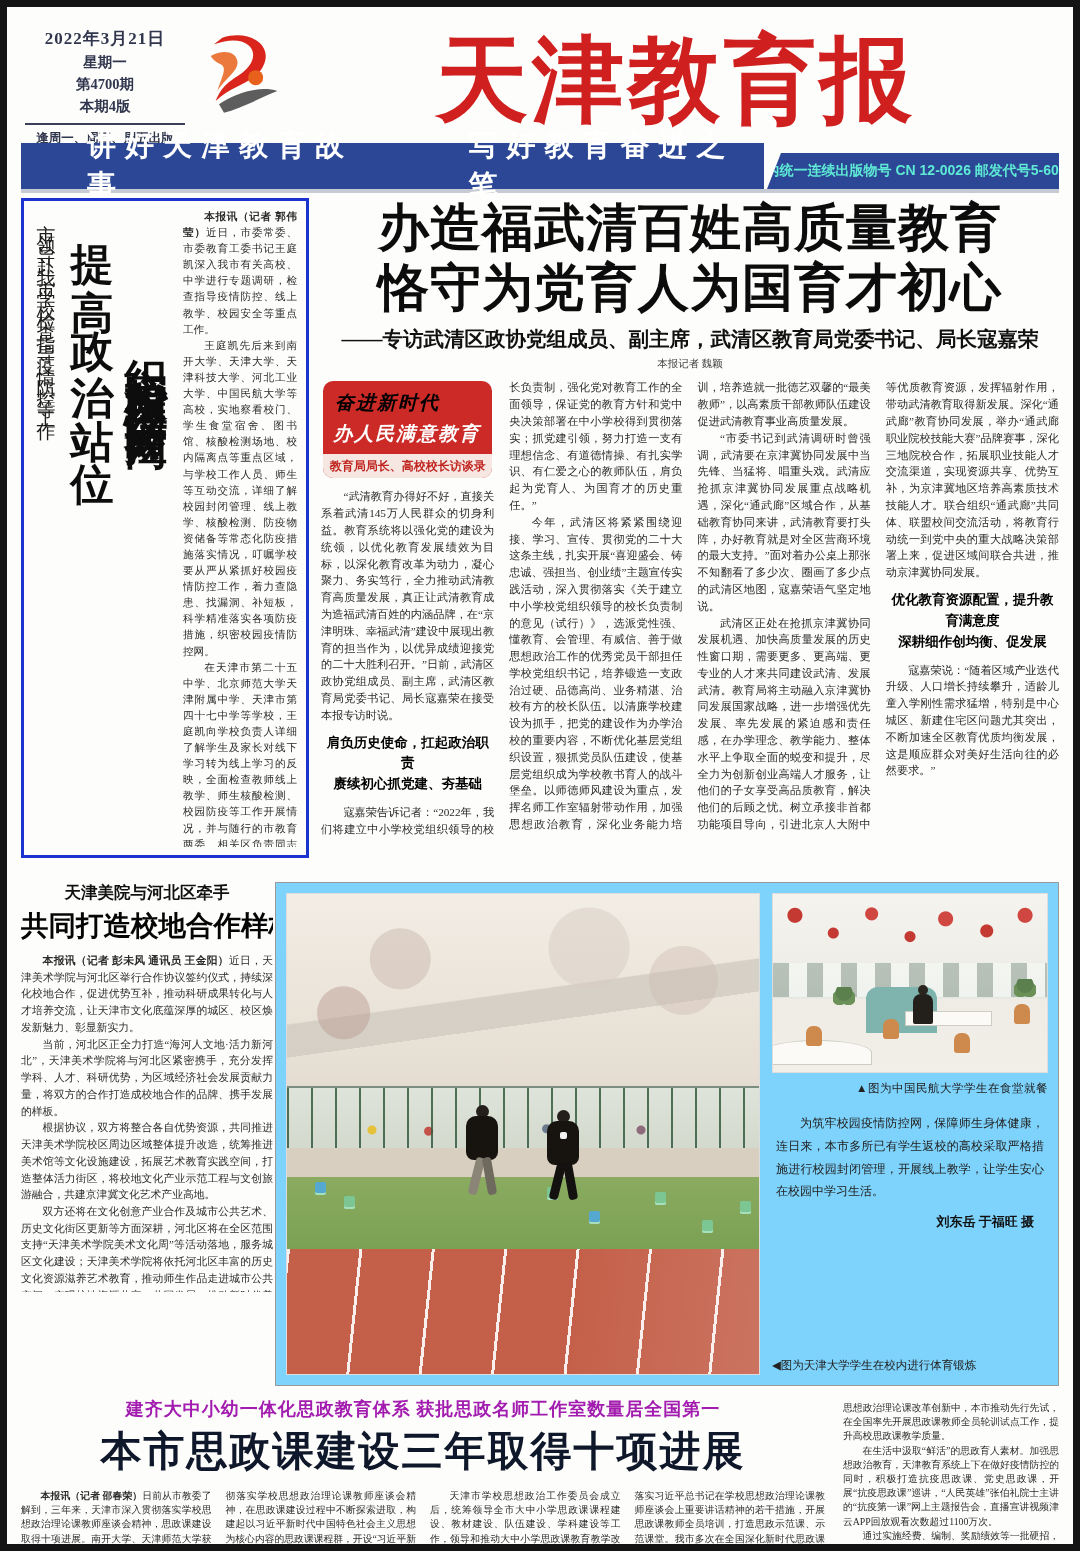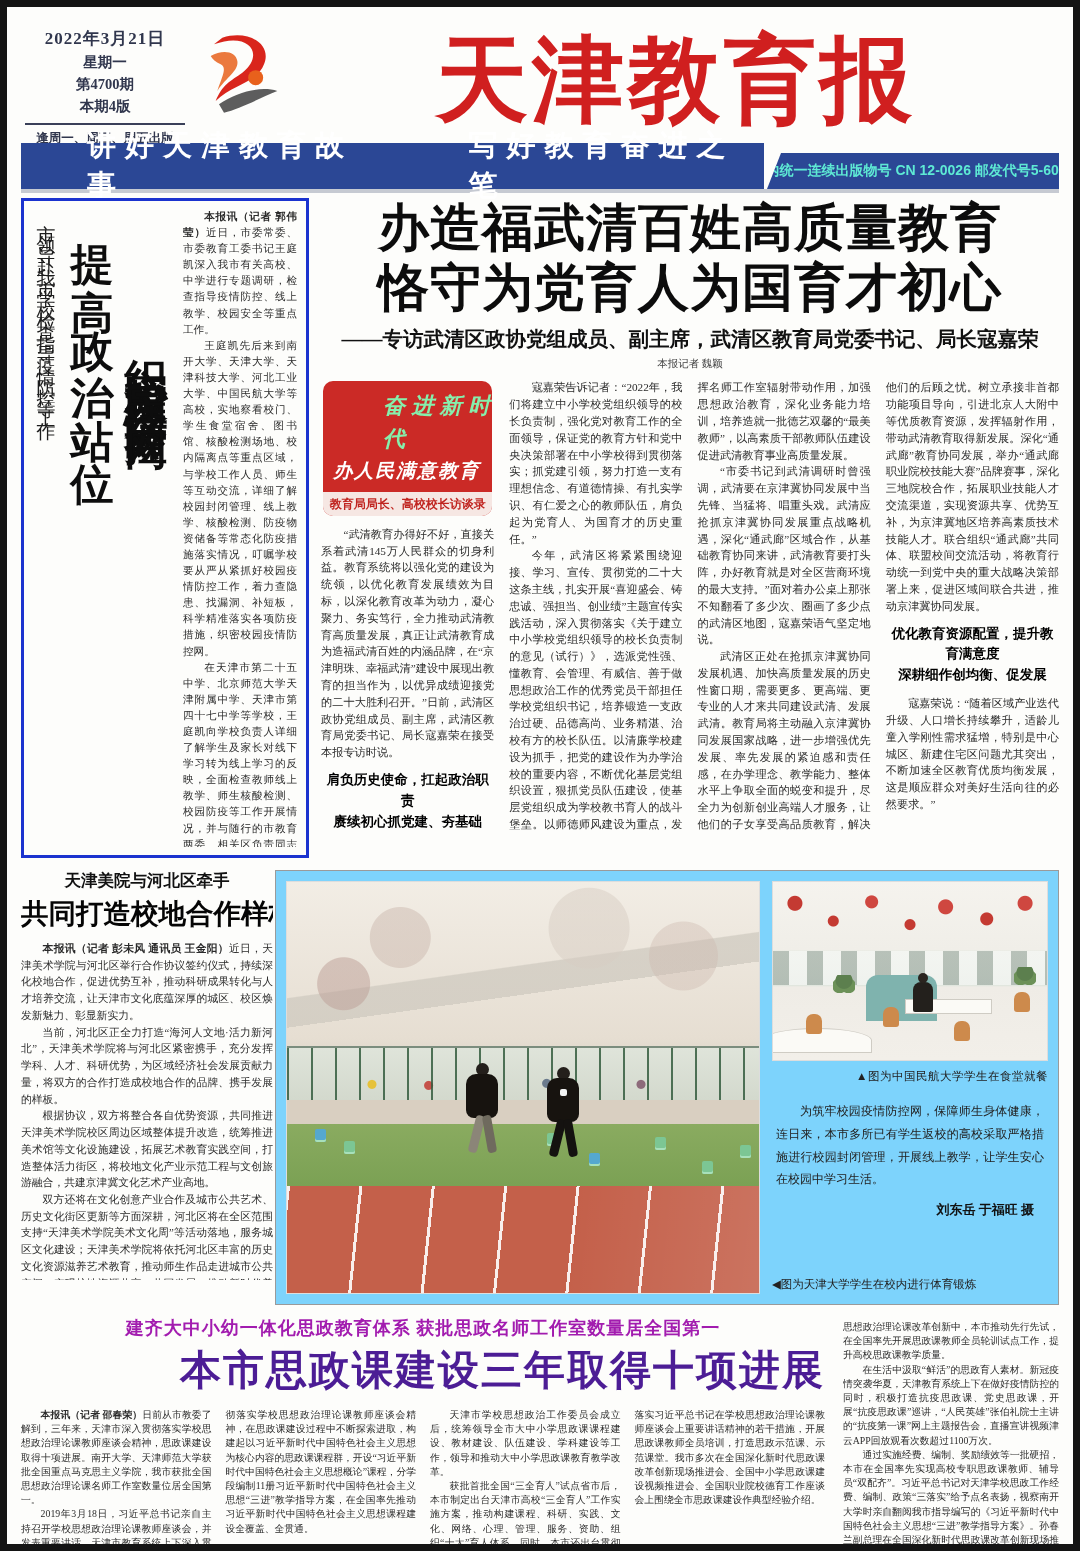--- a/index.html
+++ b/index.html
@@ -47,26 +47,26 @@
 
   .main-article { flex:1; overflow:hidden; }
   .ma-h { text-align:center; font-size:51px; font-weight:900; line-height:1.18; color:#0c0c0c; letter-spacing:1px; white-space:nowrap; }
   .ma-deck { text-align:center; font-size:20.5px; font-weight:bold; margin-top:7px; color:#111; white-space:nowrap; }
   .ma-byline { text-align:center; font-size:10.5px; color:#444; margin-top:4px; }
   .ma-body { margin-top:8px; column-count:4; column-gap:15px; column-fill:auto; height:462px; overflow:hidden; font-size:11.2px; line-height:1.5; text-align:justify; }
   .ma-body p { text-indent:2em; }
   .ma-sub { break-inside:avoid; text-align:center; font-size:13.5px; font-weight:900; margin:9px 0; line-height:1.55; color:#000; }
   .ma-sub span { display:block; }
   .badge { break-inside:avoid; background:#cb2a26; border-radius:10px; margin:2px 2px 10px; overflow:hidden; }
-  .badge .l1 { display:block; color:#86efac; font-size:22px; font-weight:bold; font-style:italic; padding:8px 0 0 12px; letter-spacing:2px;margin-left:48px; }
+  .badge .l1 { display:block; color:#000000; font-size:19px; font-weight:bold; font-style:italic; padding:8px 0 0 12px; letter-spacing:2px; }
   .badge .l2 { display:block; color:#fff; font-size:19px; font-weight:bold; font-style:italic; text-align:right; padding:2px 12px 6px 0; letter-spacing:2px; }
   .badge .strip { display:block; background:#f6e7e3; color:#c02520; font-size:12px; font-weight:bold; text-align:center; padding:3px 0; }
 
   
-  .row2 { display:flex; gap:2px; margin-top:12px; height:435px; }
+  .row2 { display:flex; gap:2px; margin-top:24px; height:504px; }
   .bl-article { width:252px; overflow:hidden; }
   .bl-kicker { text-align:center; font-size:16.5px; font-weight:bold; color:#111; }
   .bl-head { text-align:center; font-size:27.5px; font-weight:900; color:#050505; margin:4px 0 8px; white-space:nowrap; }
   .bl-body { font-size:10.8px; line-height:1.55; text-align:justify; overflow:hidden; height:340px; }
   .bl-body p { text-indent:2em; }
 
   .photo-box { flex:1; border:1px solid #9a9a9a; background:#7dd3fc; padding:10px; display:flex; gap:12px; }
   .photo-track { flex:1; position:relative; overflow:hidden; border:1px solid #ddd; background:linear-gradient(#f2ede5 0%,#e6ded2 38%,#ded6c9 44%); }
   .pt-trees { position:absolute; inset:0 0 55% 0; background:
       radial-gradient(circle at 12% 55%, rgba(188,158,150,.5) 0 26px, transparent 27px),
@@ -117,21 +117,21 @@
   .pc-plant { position:absolute; width:22px; height:18px; background:radial-gradient(circle at 50% 30%, #5c7f4e 0 8px, transparent 9px), radial-gradient(circle at 30% 60%, #6c9158 0 7px, transparent 8px), radial-gradient(circle at 70% 60%, #6c9158 0 7px, transparent 8px); }
   .cap-up { font-size:11.5px; color:#222; margin-top:8px; text-align:right; letter-spacing:.5px; }
   .photo-note { font-size:12px; line-height:1.9; color:#222; margin-top:16px; text-indent:2em; text-align:justify; padding:0 4px; }
   .photographers { font-size:13px; font-weight:bold; color:#111; text-align:right; padding-right:14px; margin-top:10px; }
   .cap-left { font-size:11.5px; color:#222; margin-top:auto; padding-bottom:2px; }
 
   
   .row3 { display:flex; gap:18px; margin-top:11px; height:236px; }
   .bottom-main { flex:1; overflow:hidden; }
   .bm-kicker { text-align:center; font-size:18px; font-weight:bold; color:#a21caf; letter-spacing:1px; }
-  .bm-head { text-align:right; font-size:41px; font-weight:900; color:#4c1d95; margin:3px 0 10px; letter-spacing:2px; white-space:nowrap; }
+  .bm-head { text-align:center; font-size:41px; font-weight:900; color:#0f172a; margin:3px 0 10px; letter-spacing:2px; white-space:nowrap; }
   .bm-cols { column-count:4; column-gap:14px; column-fill:auto; height:148px; overflow:hidden; font-size:9.8px; line-height:1.45; text-align:justify; }
   .bm-cols p { text-indent:2em; }
   .br-col { width:216px; font-size:9.8px; line-height:1.45; text-align:justify; overflow:hidden; padding-top:4px; }
   .br-col p { text-indent:2em; }
 </style>
 </head>
 <body>
 
 <div class="page">
 
@@ -282,18 +282,18 @@
       <div class="bm-cols">
         <p><b>本报讯（记者 邵春荣）</b><span>日前从市教委了解到，三年来，天津市深入贯彻落实学校思想政治理论课教师座谈会精神，思政课建设取得十项进展。南开大学、天津师范大学获批全国重点马克思主义学院，我市获批全国思想政治理论课名师工作室数量位居全国第一。</span></p>
         <p>2019年3月18日，习近平总书记亲自主持召开学校思想政治理论课教师座谈会，并发表重要讲话。天津市教育系统上下深入贯彻落实学校思想政治理论课教师座谈会精神，在思政课建设过程中不断探索进取，构建起以习近平新时代中国特色社会主义思想为核心内容的思政课课程群，开设“习近平新时代中国特色社会主义思想概论”课程，分学段编制11册习近平新时代中国特色社会主义思想“三进”教学指导方案，在全国率先推动习近平新时代中国特色社会主义思想课程建设全覆盖、全贯通。</p>
         <p>天津市学校思想政治工作委员会成立后，统筹领导全市大中小学思政课课程建设、教材建设、队伍建设、学科建设等工作，领导和推动大中小学思政课教育教学改革。</p>
         <p>获批首批全国“三全育人”试点省市后，本市制定出台天津市高校“三全育人”工作实施方案，推动构建课程、科研、实践、文化、网络、心理、管理、服务、资助、组织“十大”育人体系。同时，本市还出台贯彻落实习近平总书记在学校思想政治理论课教师座谈会上重要讲话精神的若干措施，开展思政课教师全员培训，打造思政示范课、示范课堂。我市多次在全国深化新时代思政课改革创新现场推进会、全国中小学思政课建设视频推进会、全国职业院校德育工作座谈会上围绕全市思政课建设作典型经验介绍。</p>
 
       </div>
     </div>
     <div class="br-col">
       <p style="text-indent:0;">思想政治理论课改革创新中，本市推动先行先试，在全国率先开展思政课教师全员轮训试点工作，提升高校思政课教学质量。</p>
-      <p>在生活中汲取“鲜活”的思政育人素材。新冠疫情突袭华夏，天津教育系统上下在做好疫情防控的同时，积极打造抗疫思政课、党史思政课，开展“抗疫思政课”巡讲，“人民英雄”张伯礼院士主讲的“抗疫第一课”网上主题报告会，直播宣讲视频津云APP回放观看次数超过1100万次。</p>
+      <p>在生活中汲取“鲜活”的思政育人素材。加强思想政治教育，天津教育系统上下在做好疫情防控的同时，积极打造抗疫思政课、党史思政课，开展“抗疫思政课”巡讲，“人民英雄”张伯礼院士主讲的“抗疫第一课”网上主题报告会，直播宣讲视频津云APP回放观看次数超过1100万次。</p>
       <p>通过实施经费、编制、奖励绩效等一批硬招，本市在全国率先实现高校专职思政课教师、辅导员“双配齐”。习近平总书记对天津学校思政工作经费、编制、政策“三落实”给予点名表扬，视察南开大学时亲自翻阅我市指导编写的《习近平新时代中国特色社会主义思想“三进”教学指导方案》。孙春兰副总理在全国深化新时代思政课改革创新现场推进会上对我市思政课改革给予肯定。</p>
     </div>
   </section>
 
 </div>
 
 </body></html>

